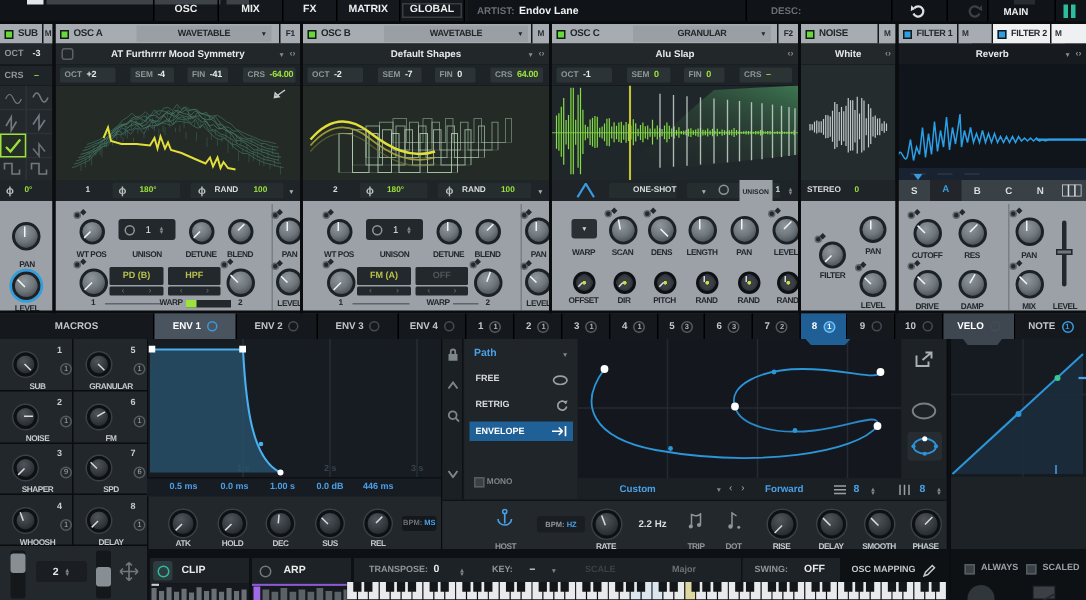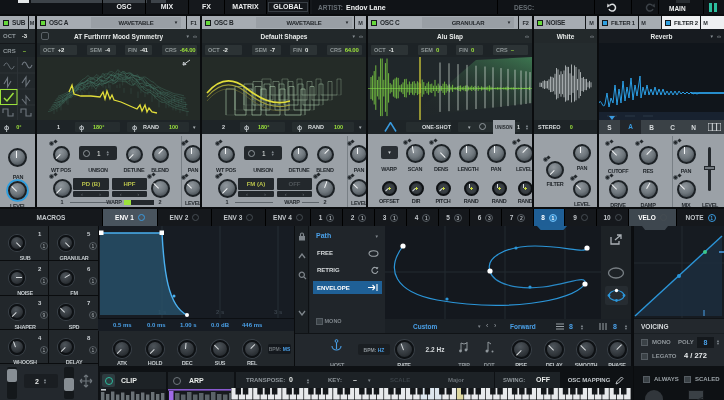--- a/index.html
+++ b/index.html
@@ -1028,32 +1028,20 @@
         <path d="M0 37 H90 M48 0 V92"></path>
       </g>
     <path d="M1 90 L88 10 L88 90 Z" fill="#1c2d3d" opacity="0.85"></path>
     <path d="M1 90 L88 10" stroke="#2b95d8" stroke-width="1.4"></path>
     <circle cx="71" cy="26" r="2" fill="#3cc88c"></circle>
     <circle cx="45" cy="50" r="2" fill="#2b95d8"></circle>
     <path d="M70 84 v6" stroke="#4aa0e8" stroke-width="1"></path>
     <path d="M85 26 h5" stroke="#4aa0e8" stroke-width="1.5"></path>
   </svg>
   <div class="abs" style="left:9px;top:226px;width:26px;height:4px;background:#3e474f;clip-path:polygon(0 0,100% 0,88% 100%,12% 100%);top:0;"></div>
-  <div class="abs" style="left:1px;top:92px;width:90px;height:48px;background:#23282d;border-top:1px solid #101316;">
-    <div style="position:absolute;left:7px;top:4px;color:#d8dcde;font-size:6.5px;font-weight:bold;">VOICING</div>
-    <div style="position:absolute;left:0;top:14px;width:90px;height:1px;background:#1a1f23;"></div>
-    <span class="chk" style="position:absolute;left:7px;top:20px;"></span>
-    <span style="position:absolute;left:18px;top:20px;color:#8f969b;font-size:6px;font-weight:bold;">MONO</span>
-    <span style="position:absolute;left:44px;top:20px;color:#8f969b;font-size:6px;font-weight:bold;">POLY</span>
-    <span style="position:absolute;left:63px;top:17.5px;width:17px;height:11px;background:#14181c;color:#4aa0e8;font-size:7px;font-weight:bold;text-align:center;line-height:11px;">8</span>
-    <span class="spn" style="position:absolute;left:82px;top:20px;">▲<br>▼</span>
-    <span class="chk" style="position:absolute;left:7px;top:34px;"></span>
-    <span style="position:absolute;left:18px;top:34px;color:#8f969b;font-size:6px;font-weight:bold;">LEGATO</span>
-    <span style="position:absolute;left:50px;top:32px;color:#e8ebed;font-size:7.5px;font-weight:bold;">4 / 272</span>
-  </div>
 </div>
 
 <div class="abs" style="left:0;top:366px;width:724px;height:34px;background:#0e1114;">
 
   <div class="abs" style="left:0;top:0;width:98px;height:34px;background:#23282d;">
     <div class="abs" style="left:7px;top:1px;width:10px;height:32px;background:#14181b;border-radius:2px;"></div>
     <div class="abs" style="left:7px;top:3px;width:10px;height:13px;background:#878e94;border-radius:2px;"></div>
     <div class="abs" style="left:24px;top:8px;width:34px;height:14px;background:#1a1e22;border-radius:2px;color:#e8ebe9;font-size:7px;font-weight:bold;display:flex;align-items:center;justify-content:center;">2&nbsp;&nbsp;<span class="spn">▲<br>▼</span></div>
     <div class="abs" style="left:64px;top:1px;width:10px;height:32px;background:#14181b;border-radius:2px;"></div>
     <div class="abs" style="left:64px;top:12px;width:10px;height:13px;background:#878e94;border-radius:2px;"></div>

